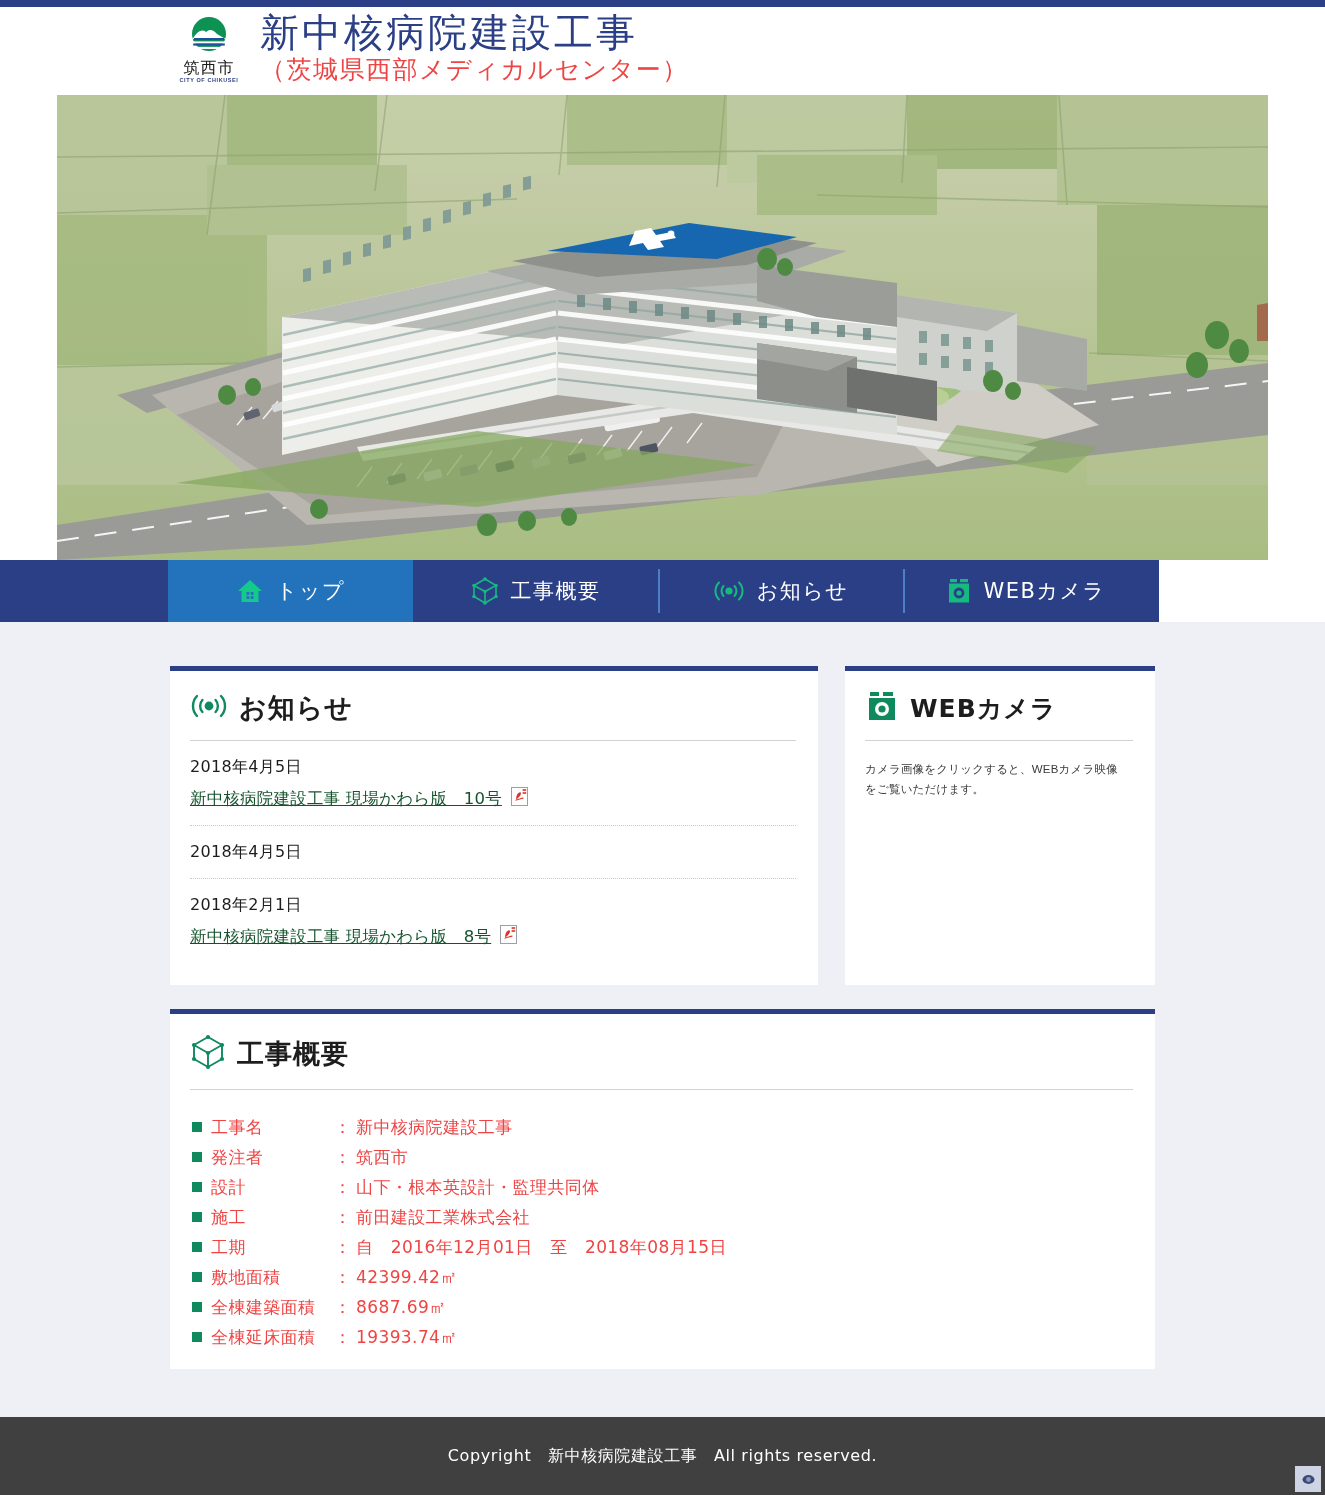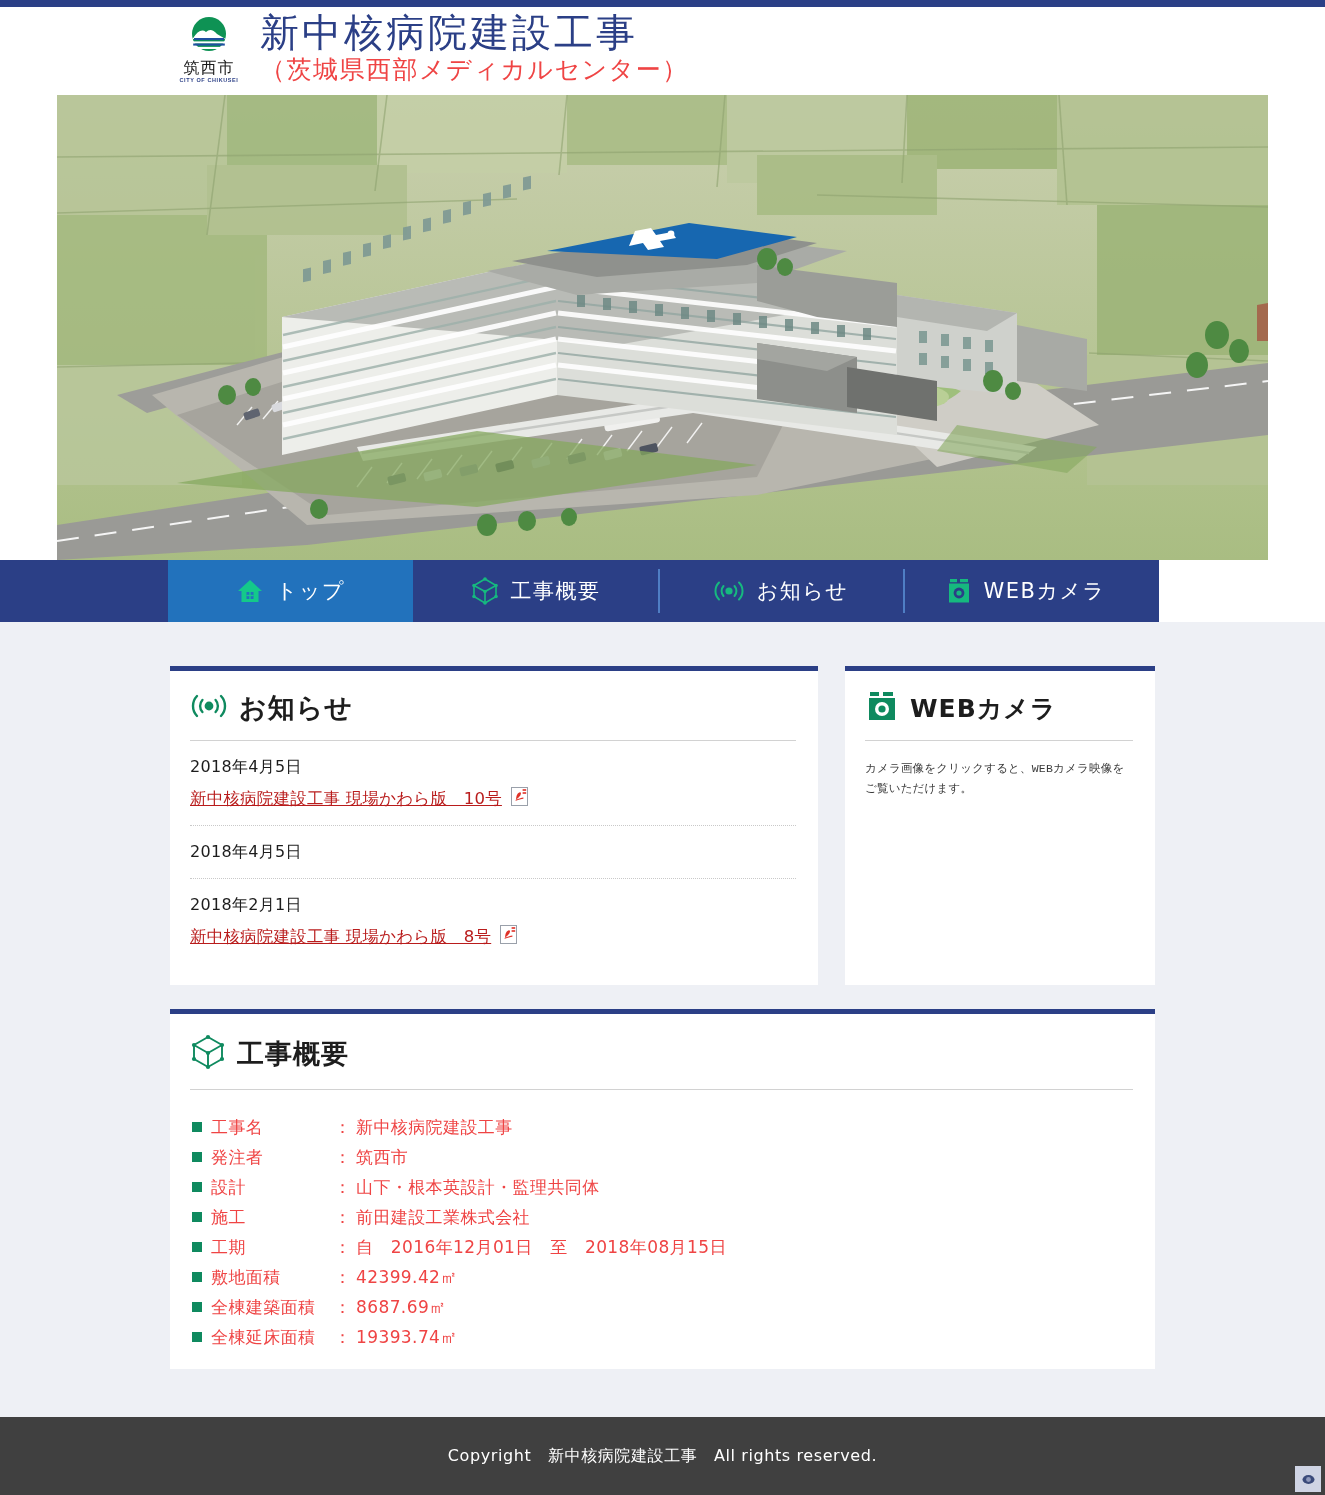--- a/index.html
+++ b/index.html
@@ -180,35 +180,35 @@
     font-family: "DejaVu Sans", sans-serif;
   }
   .news-link-row {
     display: flex;
     align-items: center;
     gap: 9px;
     margin-top: 9px;
   }
   .news-link {
     font-size: 16.5px;
-    color: #b91c1c;
+    color: #14532d;
     text-decoration: underline;
     letter-spacing: 0.2px;
     cursor: pointer;
     font-family: "DejaVu Sans", sans-serif;
   }
 
   
   .cam-note {
     padding: 18px 26px 0 20px;
     font-size: 11.5px;
     color: #3a3a3a;
     line-height: 1.75;
     letter-spacing: 0.2px;
-    font-family: Liberation Mono, monospace;
+    font-family: Liberation Sans, sans-serif;
   }
 
   
   .spec-list { padding: 22px 0 0 22px; }
   .spec-row {
     display: flex;
     align-items: center;
     height: 30px;
     font-size: 17px;
     color: #ef4444;

